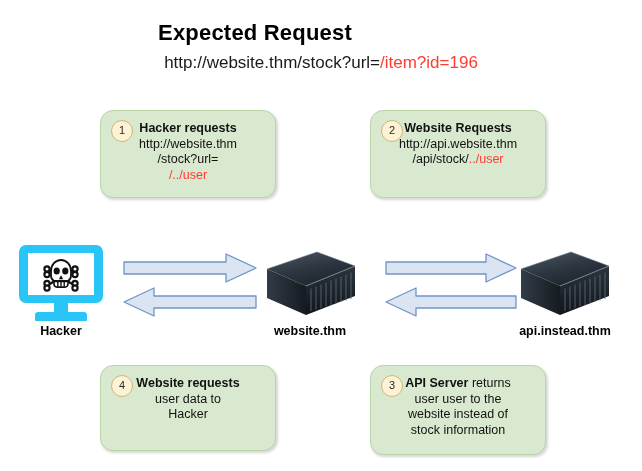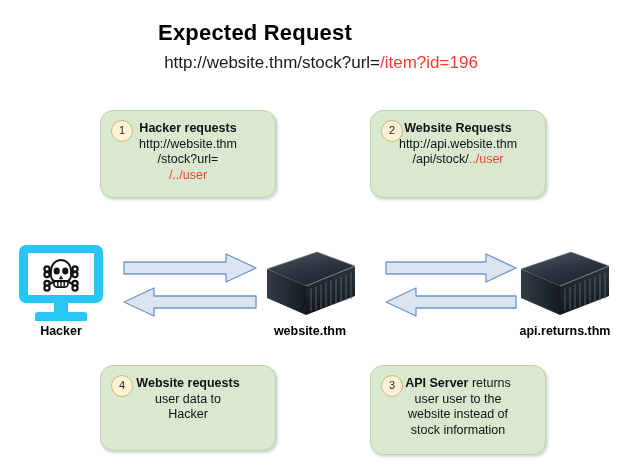--- a/index.html
+++ b/index.html
@@ -265,21 +265,21 @@
       <line x1="64" y1="33.5" x2="64" y2="57.5"></line>
       <line x1="69" y1="31.5" x2="69" y2="56"></line>
       <line x1="74" y1="29.5" x2="74" y2="54.5"></line>
       <line x1="79" y1="27.5" x2="79" y2="53"></line>
       <line x1="84" y1="25.5" x2="84" y2="51.5"></line>
       <line x1="89" y1="23.5" x2="89" y2="50"></line>
     </g>
     <path d="M44 37 L93 17" stroke="#7e8d9a" stroke-width="1.1" fill="none" opacity="0.7"></path>
     <path d="M5 20 L55 3 L93 17" stroke="#6d7d8b" stroke-width="0.9" fill="none" opacity="0.6"></path>
   </svg>
-  <div class="node-label" style="left:495px; top:324px; width:140px;">api.returns.thm</div>
+  <div class="node-label" style="left:495px; top:324px; width:140px;">api.instead.thm</div>
 
   <div class="callout" id="box4">
     <div class="badge">4</div>
     <div class="body">
       <span class="head firstline">Website requests</span>
       <span>user data to</span><br>
       <span>Hacker</span>
     </div>
   </div>
 

